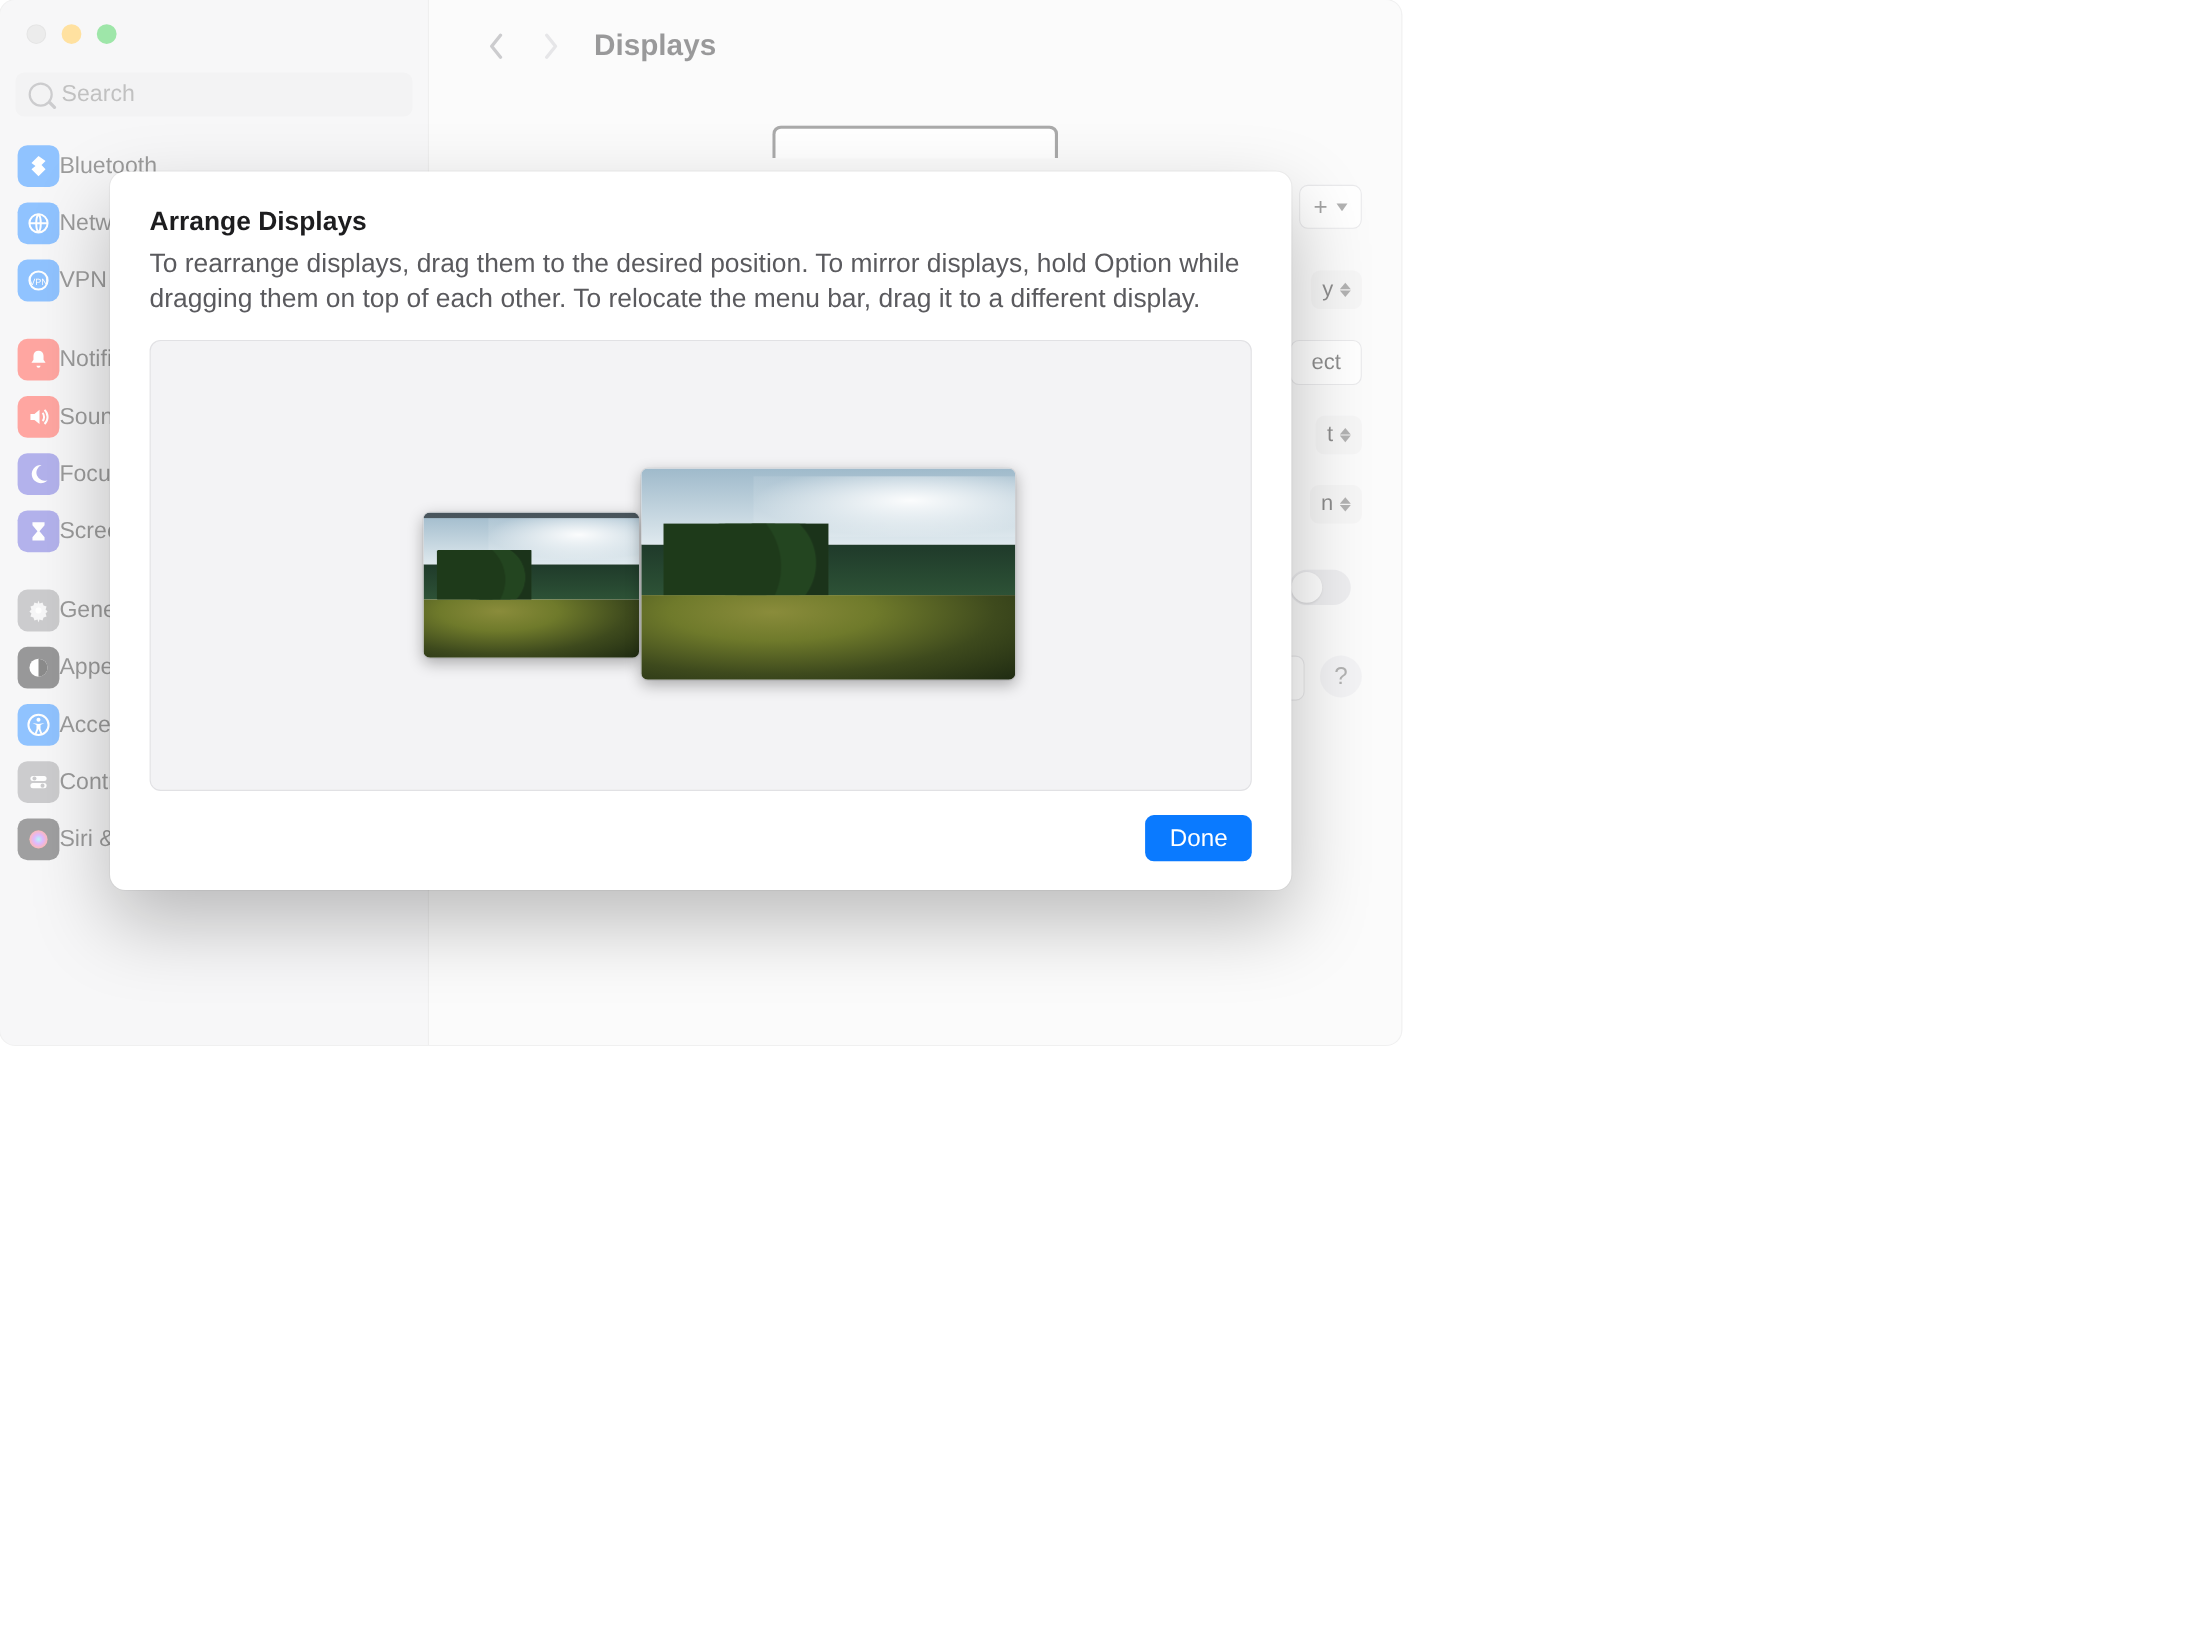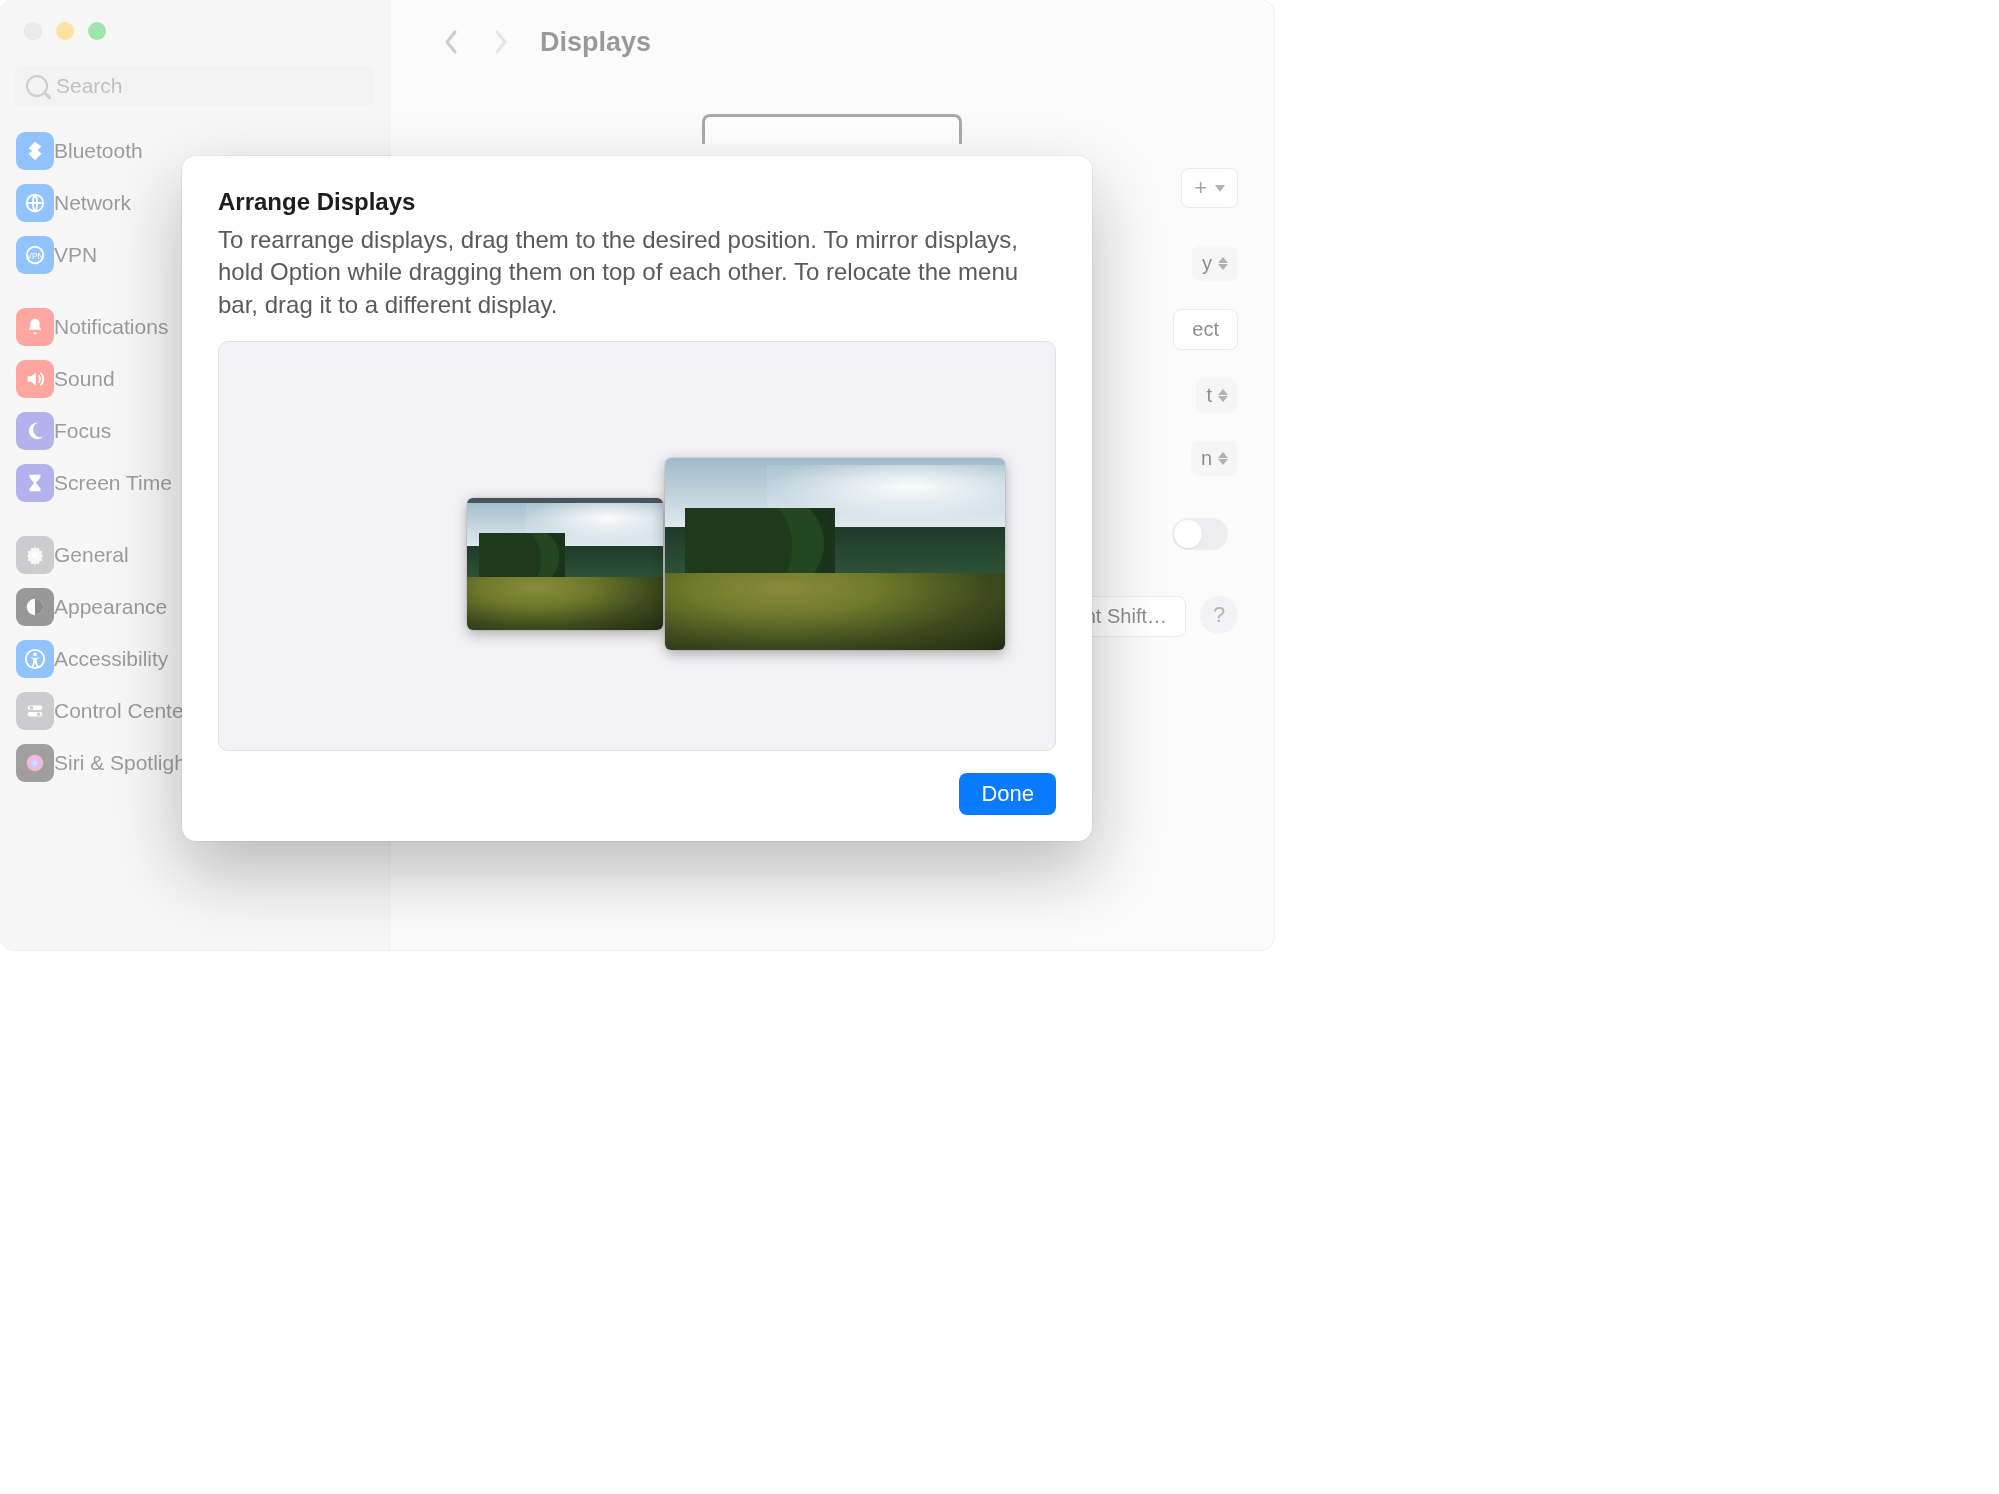--- a/index.html
+++ b/index.html
@@ -78,21 +78,21 @@
   .side-icon {
     width: 38px; height: 38px; border-radius: 9px;
     display: flex; align-items: center; justify-content: center;
     flex-shrink: 0; color: #fff;
   }
   .glyph { width: 22px; height: 22px; }
 
   
   .main { flex: 1; display: flex; flex-direction: column; position: relative; }
   .titlebar {
-    display: flex; align-items: center; gap: 28px;
+    display: flex; align-items: flex-start; gap: 28px;
     padding: 26px 36px 20px 50px;
   }
   .nav-arrow { width: 22px; height: 32px; display:flex; align-items:center; justify-content:center; }
   .title-text { font-size: 27px; font-weight: 700; color: #1d1d1f; }
 
   .content {
     flex: 1; padding: 0 30px 20px 30px; overflow: hidden;
     display: flex; flex-direction: column; align-items: stretch;
   }
   .monitor-preview {
@@ -136,21 +136,21 @@
     align-items:center;justify-content:center;font-size:22px;color:#555; }
 
   
   .overlay {
     position: absolute; inset: 0;
     background: rgba(255,255,255,0.55);
     display: flex; align-items: flex-start; justify-content: center;
     padding-top: 156px;
   }
   .modal {
-    width: 910px; background: #fff; border-radius: 14px;
+    width: 1074px; background: #fff; border-radius: 14px;
     box-shadow: 0 30px 70px rgba(0,0,0,0.25), 0 0 0 1px rgba(0,0,0,0.04);
     padding: 32px 36px 26px 36px;
   }
   .modal h2 { font-size: 24px; font-weight: 700; margin-bottom: 8px; color: #1d1d1f; }
   .modal p { font-size: 24px; color: #5a5a5e; line-height: 1.35; }
 
   .arrange-canvas {
     margin-top: 20px; height: 410px; background: #f3f3f5;
     border: 1px solid #e1e1e4; border-radius: 10px;
     position: relative;

